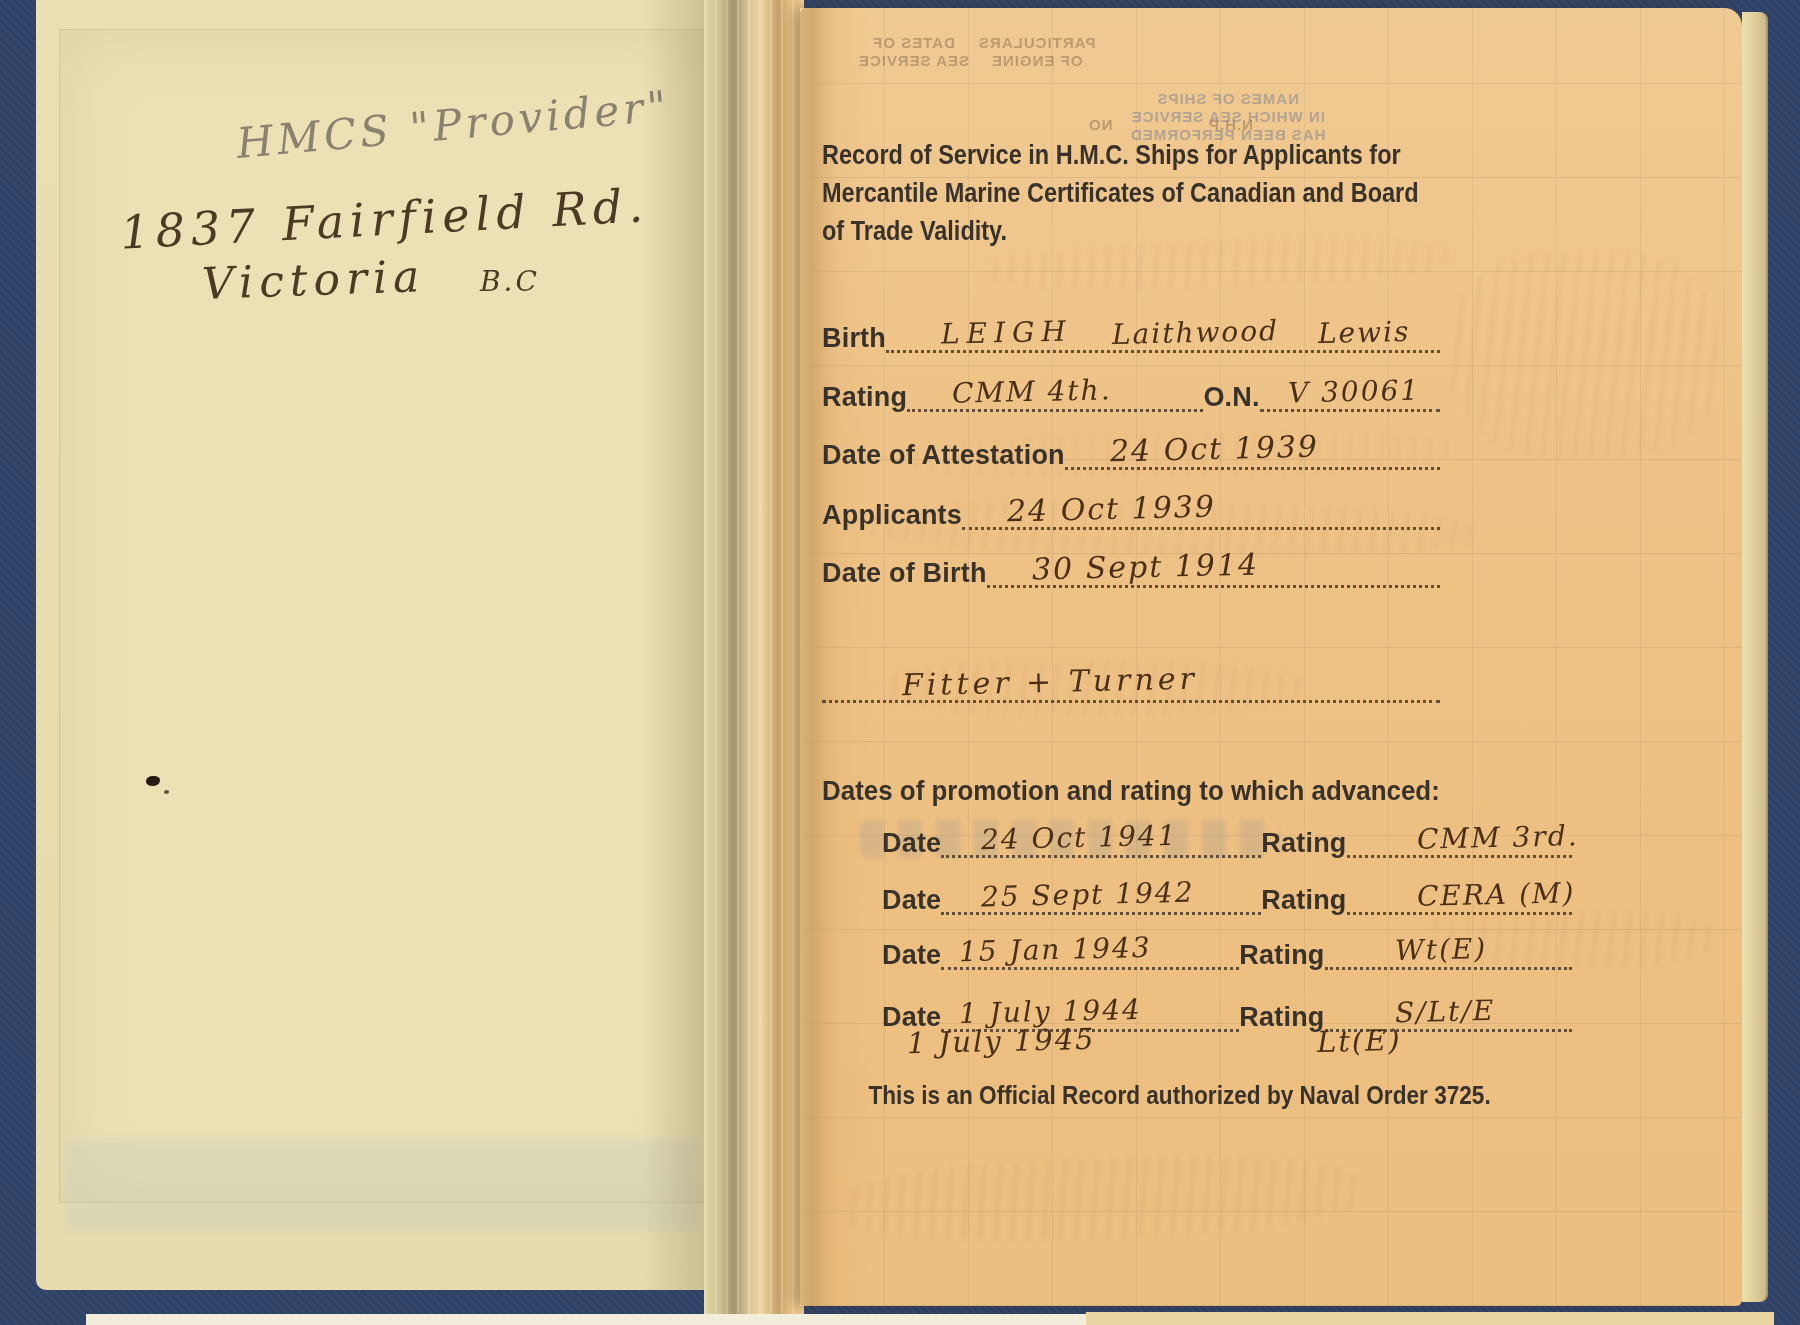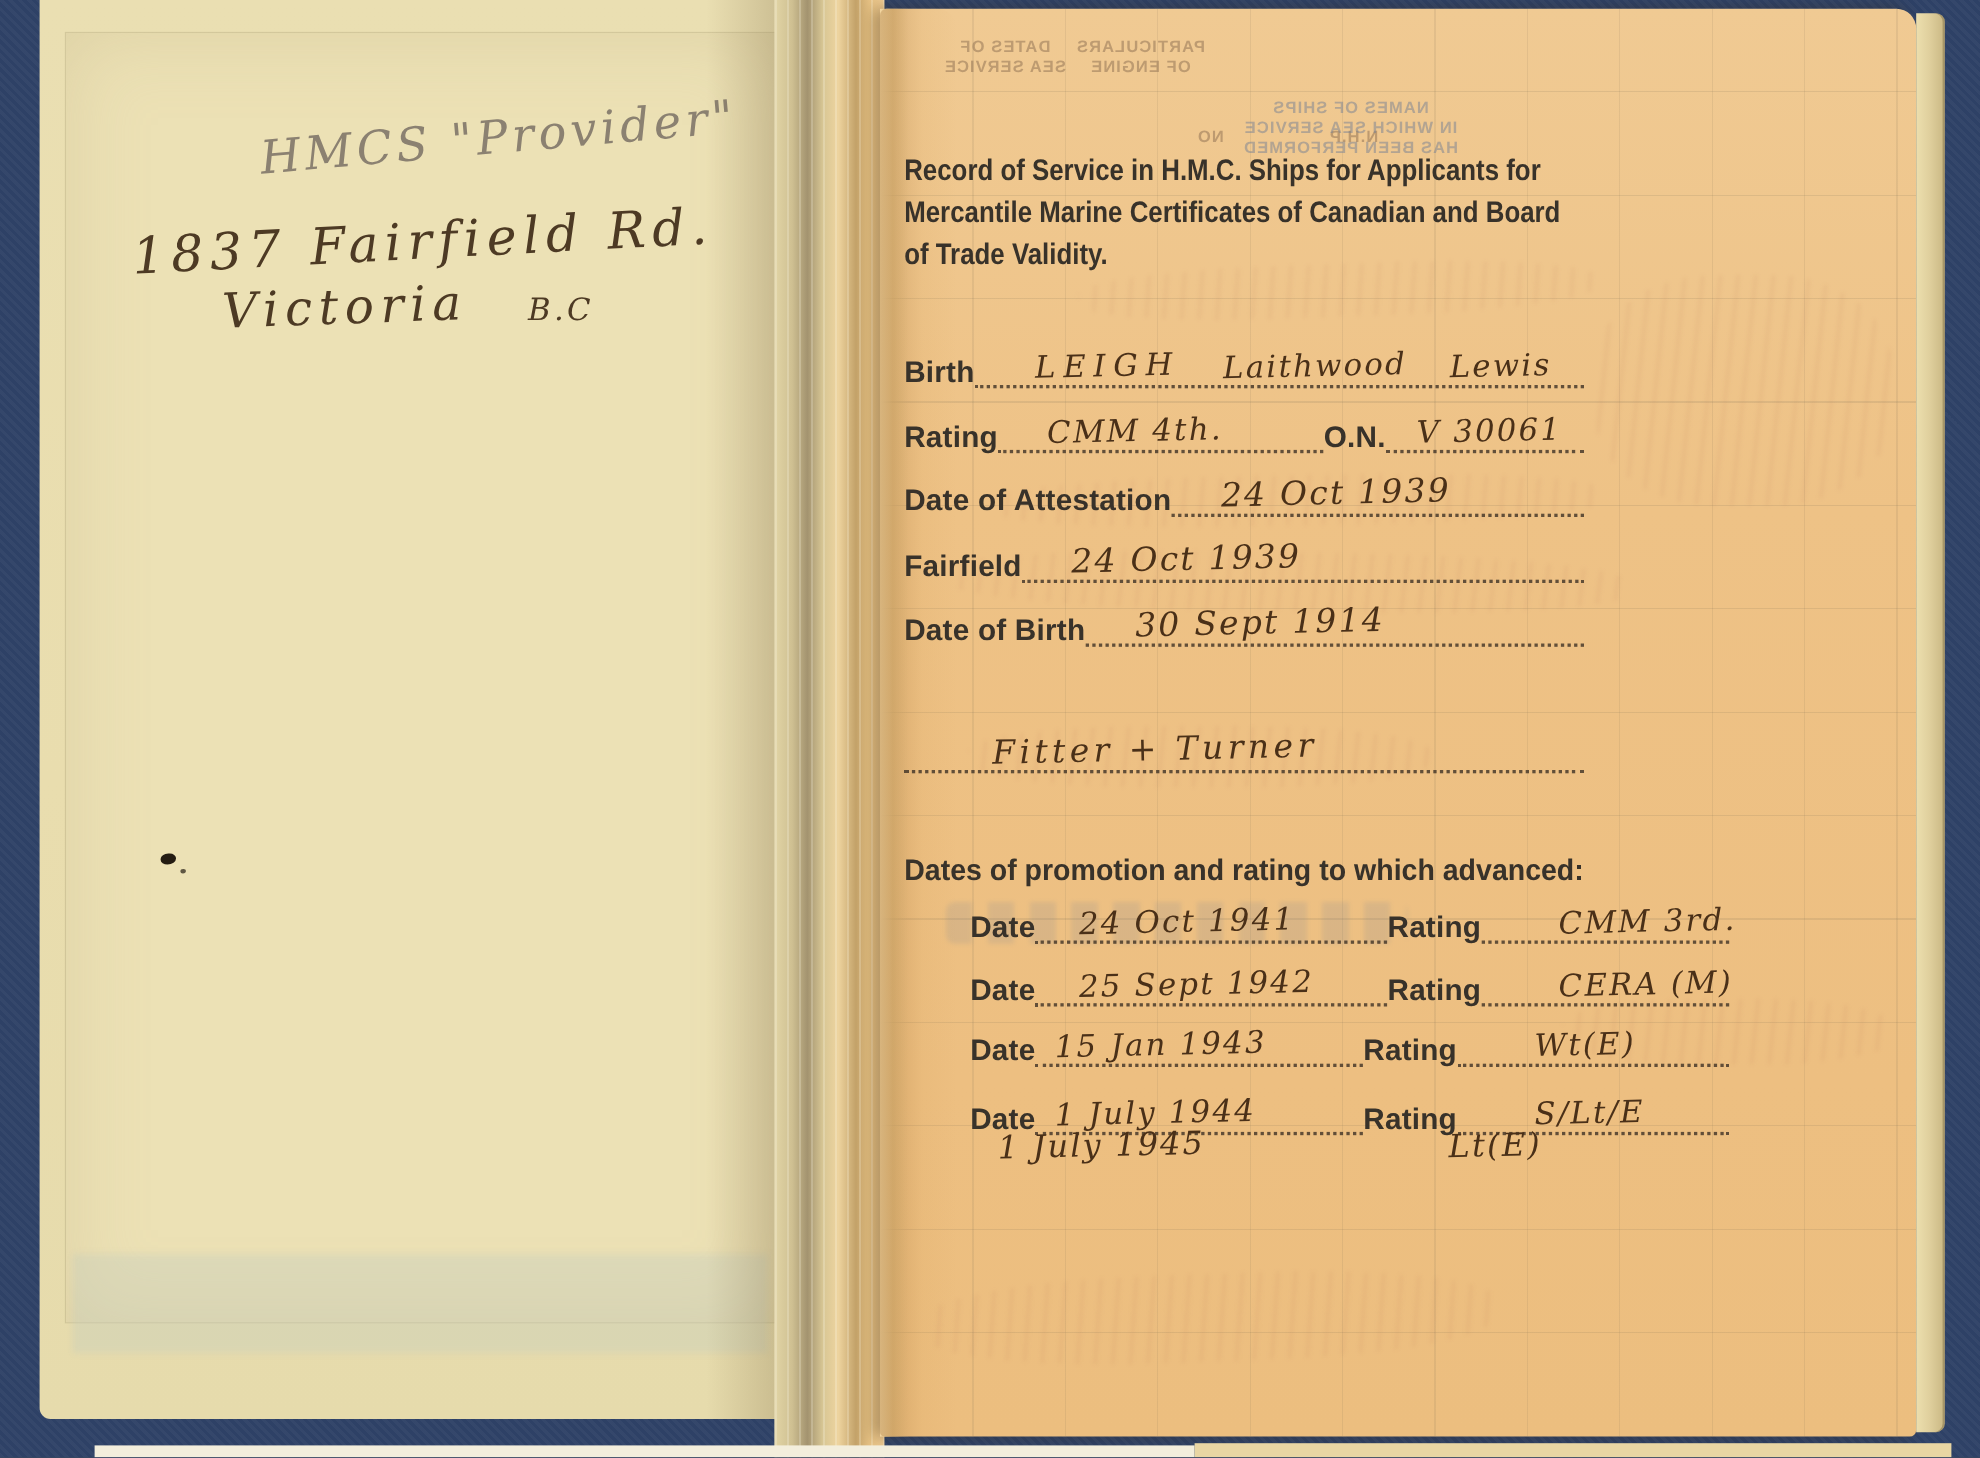--- a/index.html
+++ b/index.html
@@ -203,21 +203,21 @@
       </div>
 
       <div class="row" style="top:416px;">
         <span class="lbl">Date of Attestation</span>
         <span class="fill pad-l">
           <span class="hand ink" style="font-size:30px;">24   Oct   1939</span>
         </span>
       </div>
 
       <div class="row" style="top:476px;">
-        <span class="lbl">Fairfield</span>
+        <span class="lbl">Applicants</span>
         <span class="fill pad-l">
           <span class="hand ink" style="font-size:30px;">24   Oct   1939</span>
         </span>
       </div>
 
       <div class="row" style="top:534px;">
         <span class="lbl">Date of Birth</span>
         <span class="fill pad-l">
           <span class="hand ink" style="font-size:30px;">30   Sept   1914</span>
         </span>
@@ -271,20 +271,23 @@
         </span>
         <span class="lbl">Rating</span>
         <span class="fill pfill-rating">
           <span class="hand ink">S/Lt/E</span>
         </span>
       </div>
 
       <span class="hand ink" style="position:absolute; left:85px; top:1022px; font-size:29px;">1 July  1945</span>
       <span class="hand ink" style="position:absolute; left:495px; top:1022px; font-size:29px;">Lt(E)</span>
 
+      <div class="print footer-line" style="top:1072px;">
+        <span>This is an Official Record authorized by Naval Order 3725.</span>
+      </div>
     </div>
   </div>
 
   <div class="edge-stack"></div>
 
   <div class="bottom-sliver"></div>
   <div class="bottom-tan"></div>
 
 </div>
 

